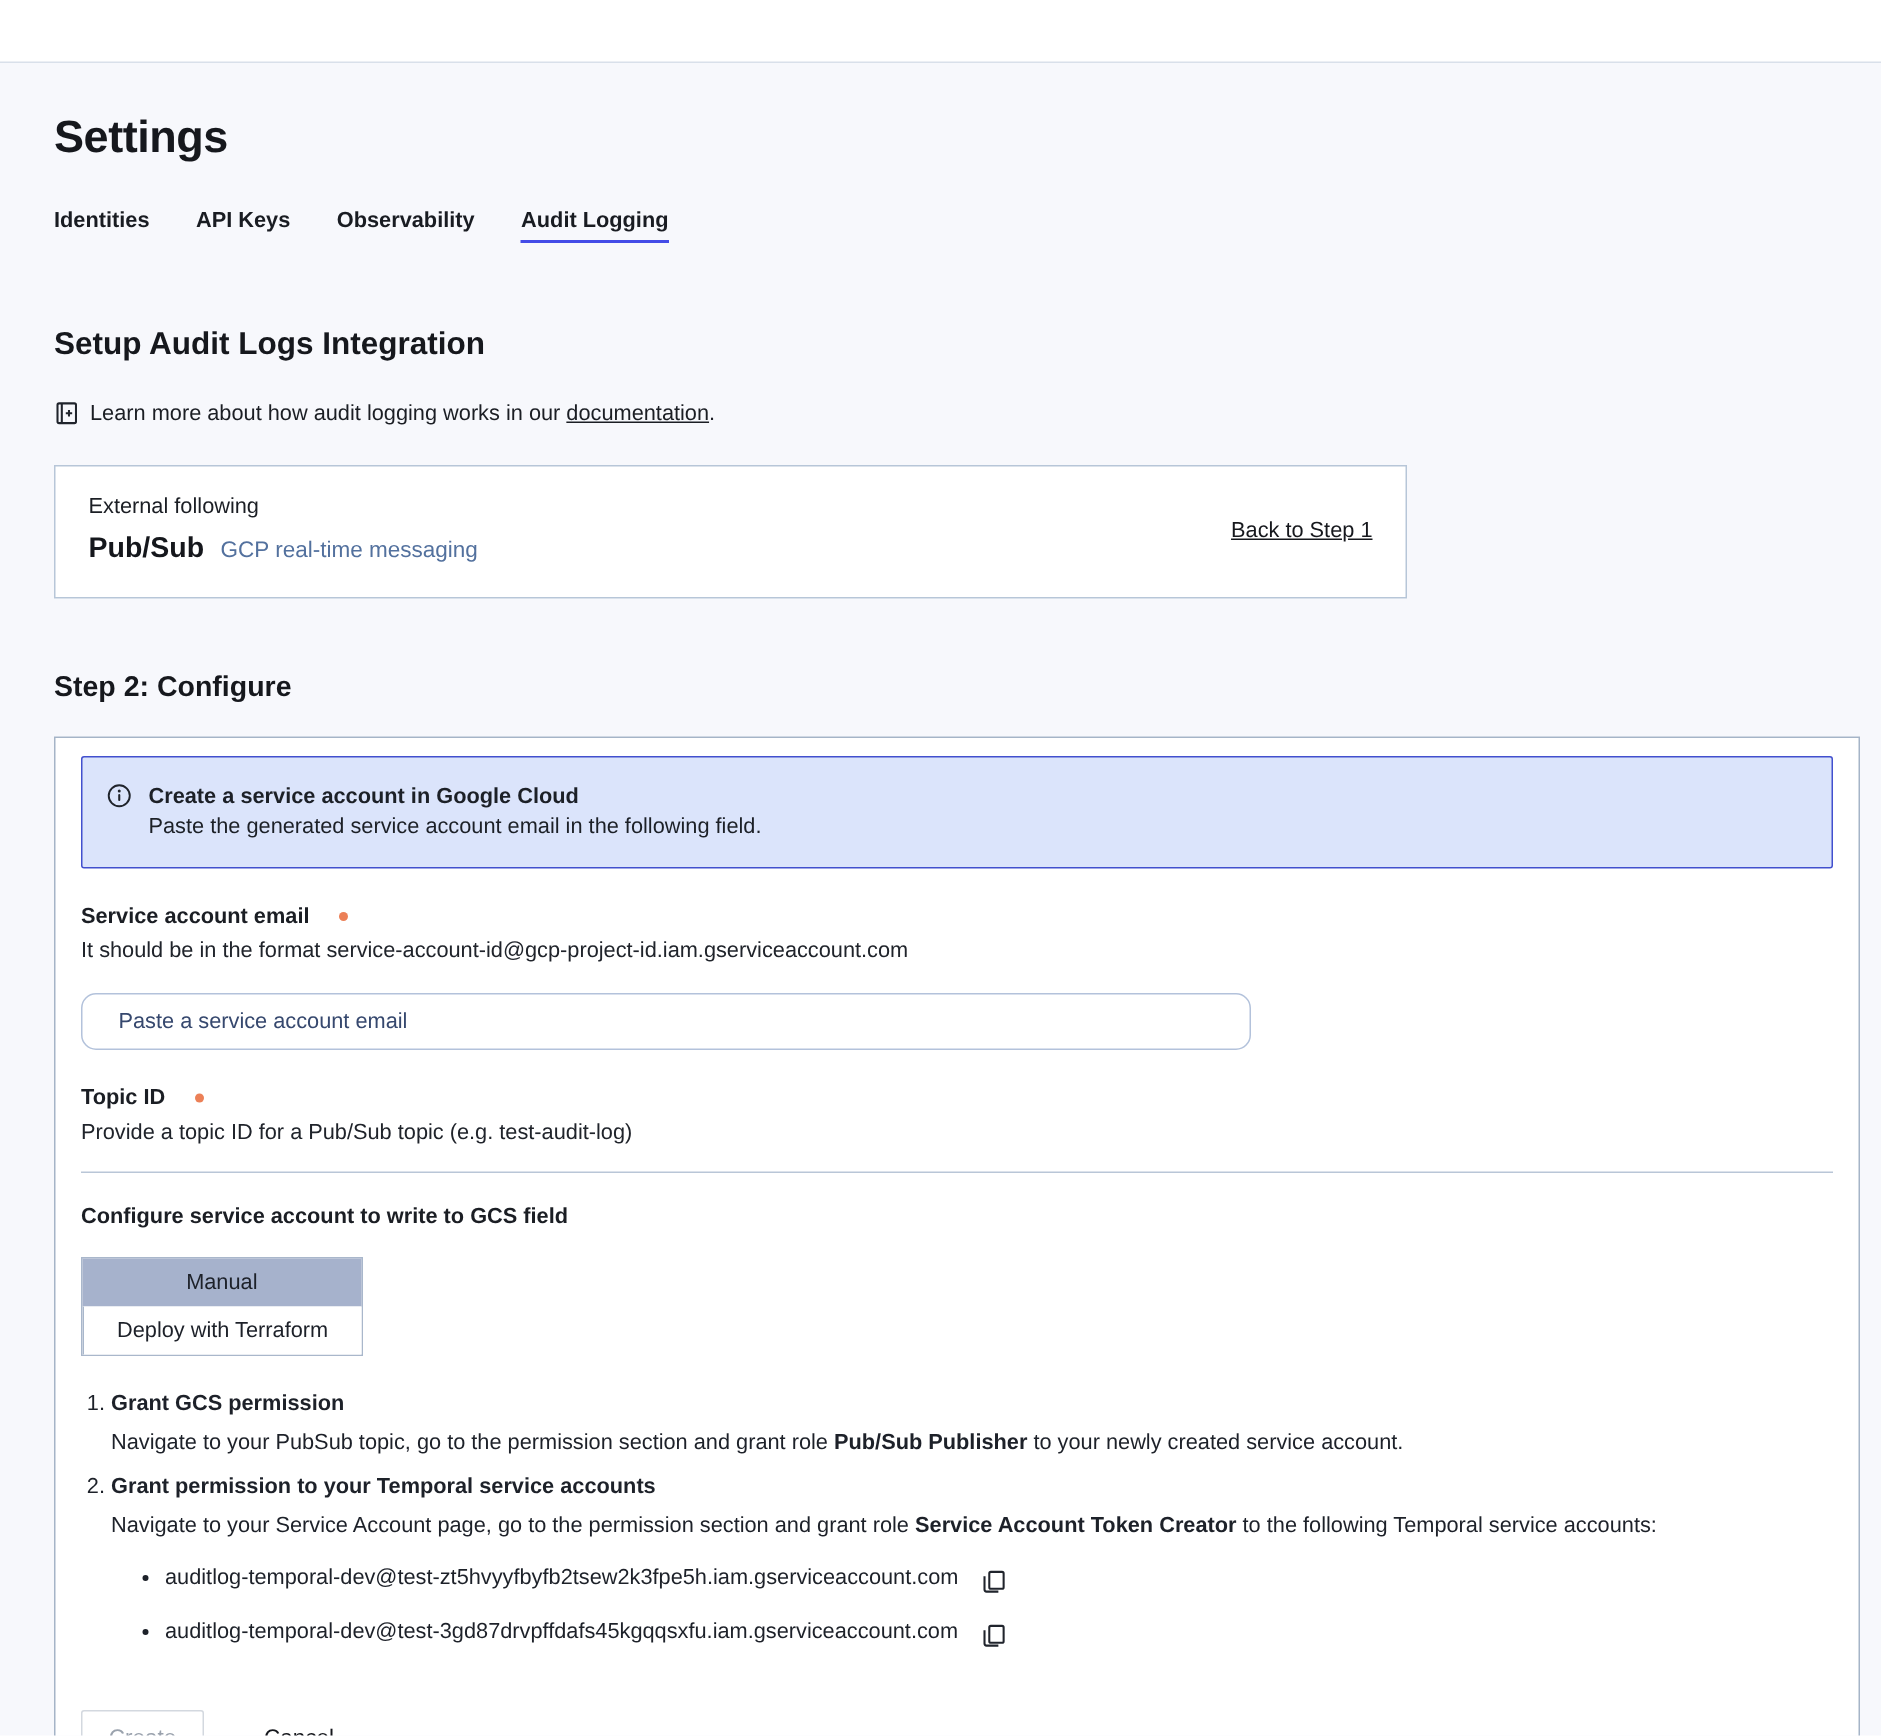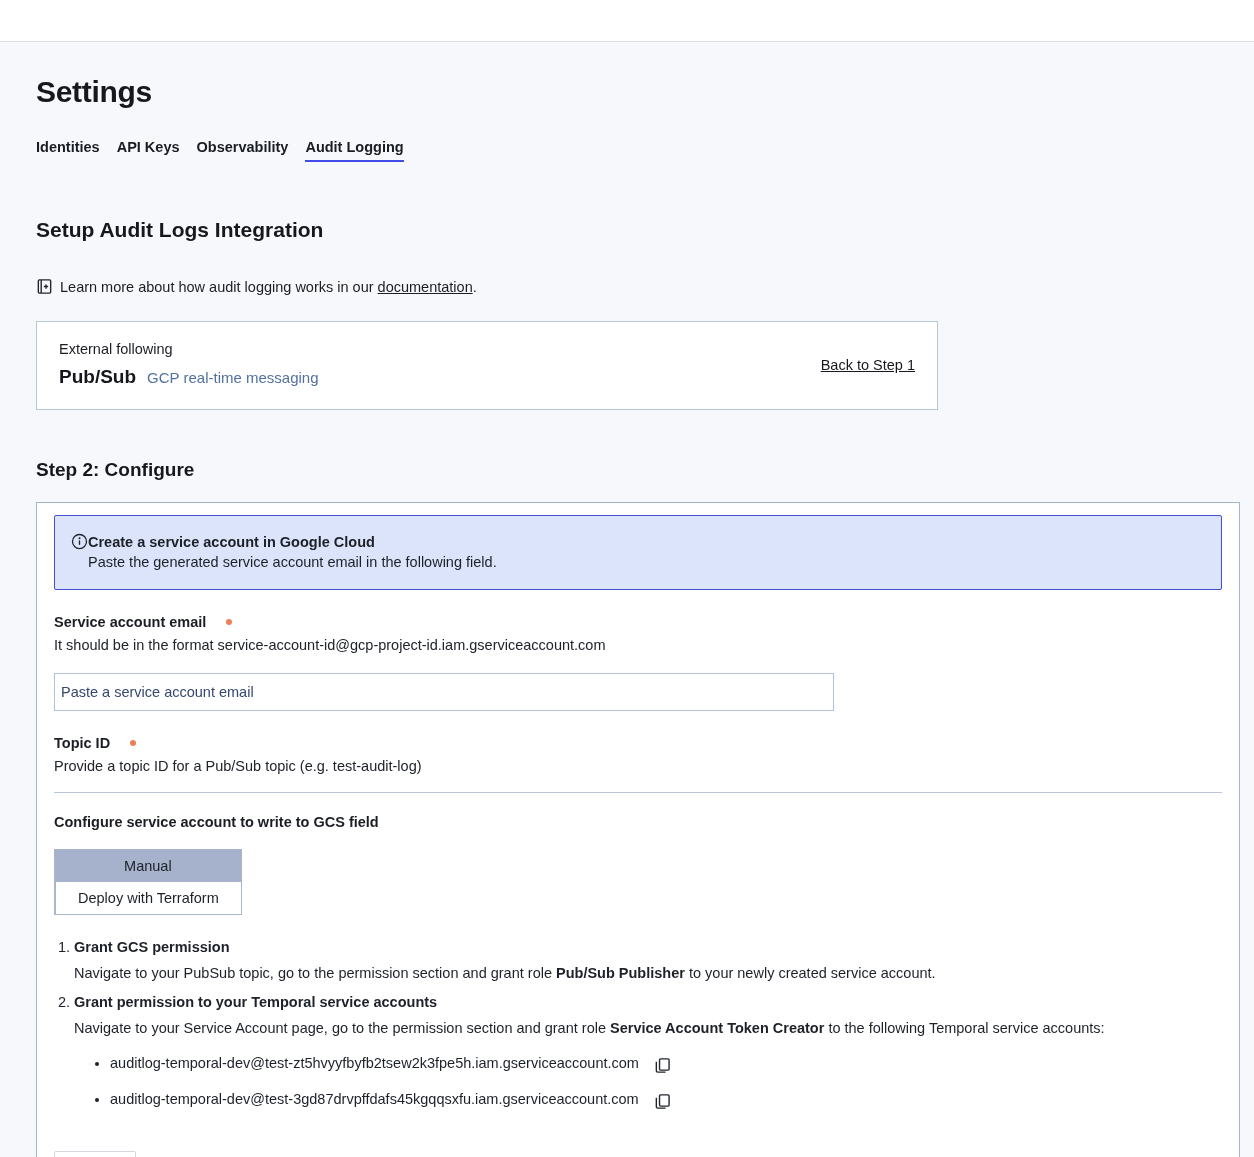--- a/index.html
+++ b/index.html
@@ -9,27 +9,27 @@
     background:#f7f8fc;
     font-family:"Liberation Sans", sans-serif;
     color:#1b1e24;
     overflow:hidden;
   }
   .topbar { height:42px; background:#ffffff; border-bottom:1px solid #d9e0ea; }
   .content { padding:0 36px; }
 
   .page-title { font-size:30px; font-weight:700; margin:33px 0 0; color:#16181d; letter-spacing:-0.3px; }
 
-  .nav { display:flex; gap:17px; margin-top:30px; font-size:14.5px; font-weight:600; color:#191c22; }
+  .nav { display:flex; gap:31px; margin-top:30px; font-size:14.5px; font-weight:600; color:#191c22; }
   .nav-item { padding-bottom:5px; cursor:pointer; }
   .nav-item.active { border-bottom:2px solid #444ce7; }
 
   .section-title { font-size:21px; font-weight:700; margin:56px 0 0; color:#16181d; }
 
-  .learn-more { display:flex; align-items:center; gap:7px; margin-top:36px; font-size:14.5px; }
+  .learn-more { display:flex; align-items:center; gap:7px; margin-top:25px; font-size:14.5px; }
   .learn-more a, .link { color:#1b1e24; text-decoration:underline; cursor:pointer; }
 
   .provider-card {
     margin-top:26px; width:902px; min-height:89px;
     background:#ffffff; border:1px solid #b7c6d8;
     padding:18px 22px 20px;
     display:flex; justify-content:space-between; align-items:center;
   }
   .provider-left .provider-label { font-size:14.5px; color:#1b1e24; }
   .provider-name-row { margin-top:9px; display:flex; align-items:baseline; gap:11px; }
@@ -40,34 +40,34 @@
   .step-title { font-size:19px; font-weight:700; margin:49px 0 0; color:#16181d; }
 
   .config-panel {
     margin-top:21px; width:1204px;
     background:#ffffff; border:1px solid #a5b4c7;
     padding:12px 17px 17px;
   }
 
   .alert {
     background:#dbe4fb; border:1px solid #4250ce; border-radius:2px;
-    padding:16px 16px 17px; display:flex; align-items:flex-start;
+    padding:16px 16px 17px; display:flex; gap:11px; align-items:flex-start;
     font-size:14.5px; line-height:20px;
   }
   .alert-title { font-weight:600; color:#1c2027; }
   .alert-body { color:#1c2027; margin-top:0; }
   .alert svg { flex:0 0 auto; margin-top:1px; }
 
   .field-label { margin-top:24px; display:flex; align-items:center; gap:20px; font-size:14.5px; font-weight:600; color:#1b1e24; }
   .req-dot { width:6px; height:6px; border-radius:50%; background:#ec8057; display:inline-block; }
   .field-helper { margin-top:7px; font-size:14.5px; color:#20242b; }
 
   .text-input {
-    margin-top:20px; height:38px; border:1px solid #b3c2db; border-radius:0;
-    background:#fff; padding:0 6px; font-size:14.5px; color:#36486e;
+    margin-top:20px; height:38px; border:1px solid #b3c2db; border-radius:10px;
+    background:#fff; padding:0 24px; font-size:14.5px; color:#36486e;
     font-family:"Liberation Sans", sans-serif; display:block; width:100%;
   }
   .text-input::placeholder { color:#36486e; opacity:1; }
   .text-input.email { width:780px; }
 
   .divider { border:none; border-top:1px solid #b9c6d7; margin:18px 0 0; }
 
   .sink-label { margin-top:21px; font-size:14.5px; font-weight:600; color:#1b1e24; }
 
   .segmented { display:inline-flex; margin-top:19px; border:1px solid #a9b7cb;flex-direction:column; }

